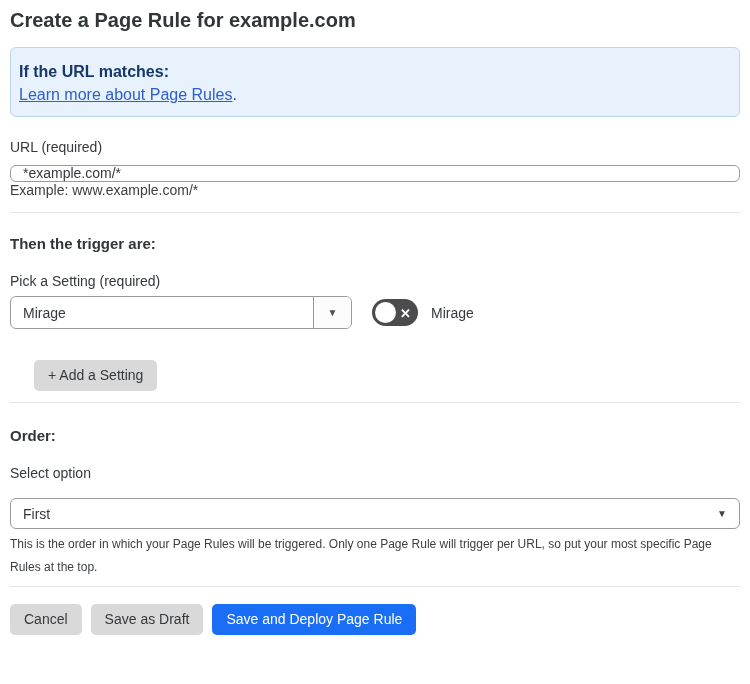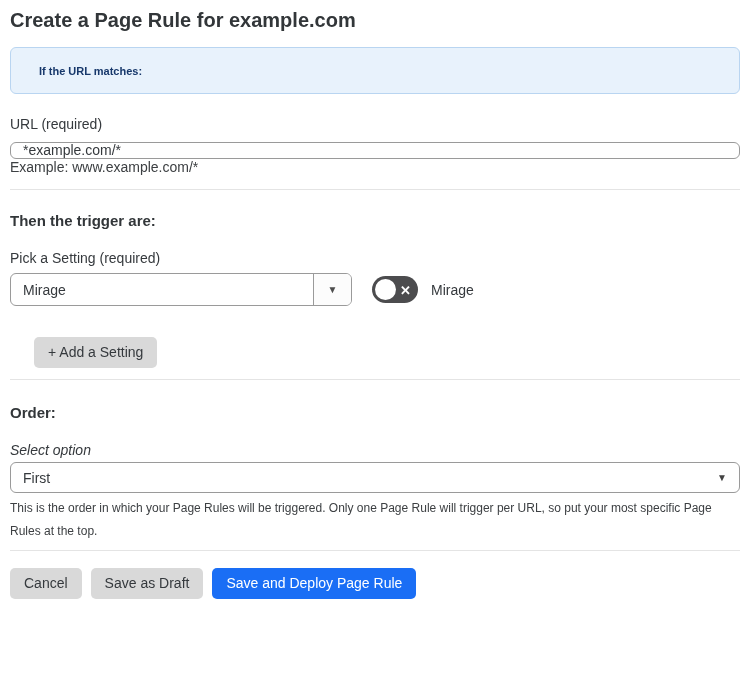--- a/index.html
+++ b/index.html
@@ -16,22 +16,22 @@
     line-height: 24px;
     font-weight: bold;
     color: #323639;
     margin-bottom: 15px;
   }
 
   .info-box {
     background: #e8f2fc;
     border: 1px solid #b9d5f1;
     border-radius: 6px;
-    padding: 12px 16px 10px 28px;
-    font-size: 11px;
+    padding: 12px 16px 10px 8px;
+    font-size: 16px;
     line-height: 23px;
     color: #1e3e6d;
     margin-bottom: 22px;
   }
   .info-box .info-heading { font-weight: bold; color: #17386b; }
   .info-box a.info-link {
     color: #2d5ec9;
     text-decoration: underline;
     cursor: pointer;
   }
@@ -195,20 +195,21 @@
 </style>
 </head>
 <body>
 
 <div class="container">
 
   <h1 class="page-title">Create a Page Rule for example.com</h1>
 
   <div class="info-box">
     <div class="info-heading">If the URL matches:</div>
+    <div class="info-link-line"><a class="info-link">Learn more about Page Rules</a><span>.</span></div>
   </div>
 
   <div class="field-label">URL (required)</div>
   <input class="text-input" type="text" value="*example.com/*" style="">
   <div class="helper-text">Example: www.example.com/*</div>
 
   <hr class="divider">
 
   <div class="section-heading">Then the trigger are:</div>
 
@@ -225,21 +226,21 @@
     </div>
     <div class="toggle-label">Mirage</div>
   </div>
 
   <button class="btn btn-gray add-setting-btn">+ Add a Setting</button>
 
   <hr class="divider-2">
 
   <div class="section-heading">Order:</div>
 
-  <div class="field-label" style="margin-bottom:3px;font-style:italic;">Select option</div>
+  <div class="field-label" style="margin-bottom:16px;">Select option</div>
 
   <div class="select">
     <span class="select-value">First</span>
     <span class="select-caret">▼</span>
   </div>
 
   <div class="order-helper">This is the order in which your Page Rules will be triggered. Only one Page Rule will trigger per URL, so put your most specific Page Rules at the top.</div>
 
   <hr class="divider-3">
 

